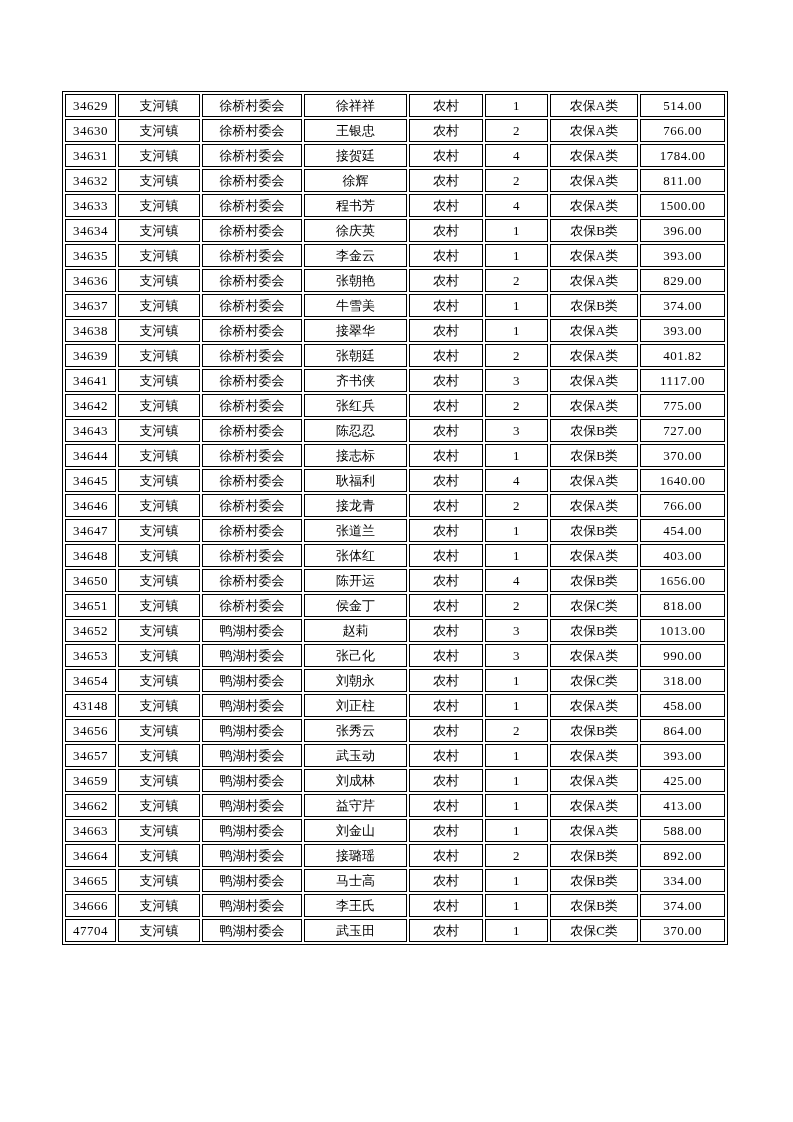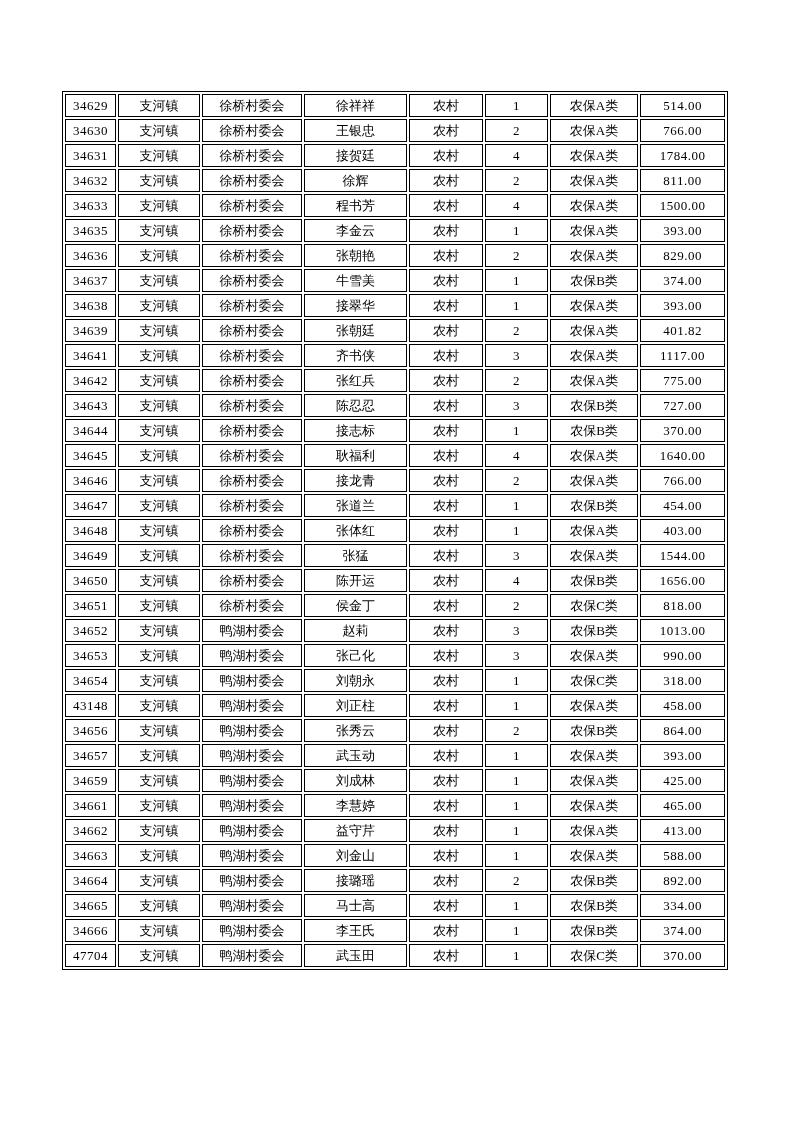--- a/index.html
+++ b/index.html
@@ -105,20 +105,30 @@
           <td class="num">34633</td>
           <td>支河镇</td>
           <td>徐桥村委会</td>
           <td>程书芳</td>
           <td>农村</td>
           <td class="num">4</td>
           <td>农保A类</td>
           <td class="num">1500.00</td>
         </tr>
         <tr>
+          <td class="num">34634</td>
+          <td>支河镇</td>
+          <td>徐桥村委会</td>
+          <td>徐庆英</td>
+          <td>农村</td>
+          <td class="num">1</td>
+          <td>农保B类</td>
+          <td class="num">396.00</td>
+        </tr>
+        <tr>
           <td class="num">34635</td>
           <td>支河镇</td>
           <td>徐桥村委会</td>
           <td>李金云</td>
           <td>农村</td>
           <td class="num">1</td>
           <td>农保A类</td>
           <td class="num">393.00</td>
         </tr>
         <tr>
@@ -233,30 +243,20 @@
         </tr>
         <tr>
           <td class="num">34648</td>
           <td>支河镇</td>
           <td>徐桥村委会</td>
           <td>张体红</td>
           <td>农村</td>
           <td class="num">1</td>
           <td>农保A类</td>
           <td class="num">403.00</td>
-        </tr>
-        <tr>
-          <td class="num">34649</td>
-          <td>支河镇</td>
-          <td>徐桥村委会</td>
-          <td>张猛</td>
-          <td>农村</td>
-          <td class="num">3</td>
-          <td>农保A类</td>
-          <td class="num">1544.00</td>
         </tr>
         <tr>
           <td class="num">34650</td>
           <td>支河镇</td>
           <td>徐桥村委会</td>
           <td>陈开运</td>
           <td>农村</td>
           <td class="num">4</td>
           <td>农保B类</td>
           <td class="num">1656.00</td>
@@ -333,30 +333,20 @@
         </tr>
         <tr>
           <td class="num">34659</td>
           <td>支河镇</td>
           <td>鸭湖村委会</td>
           <td>刘成林</td>
           <td>农村</td>
           <td class="num">1</td>
           <td>农保A类</td>
           <td class="num">425.00</td>
-        </tr>
-        <tr>
-          <td class="num">34661</td>
-          <td>支河镇</td>
-          <td>鸭湖村委会</td>
-          <td>李慧婷</td>
-          <td>农村</td>
-          <td class="num">1</td>
-          <td>农保A类</td>
-          <td class="num">465.00</td>
         </tr>
         <tr>
           <td class="num">34662</td>
           <td>支河镇</td>
           <td>鸭湖村委会</td>
           <td>益守芹</td>
           <td>农村</td>
           <td class="num">1</td>
           <td>农保A类</td>
           <td class="num">413.00</td>

